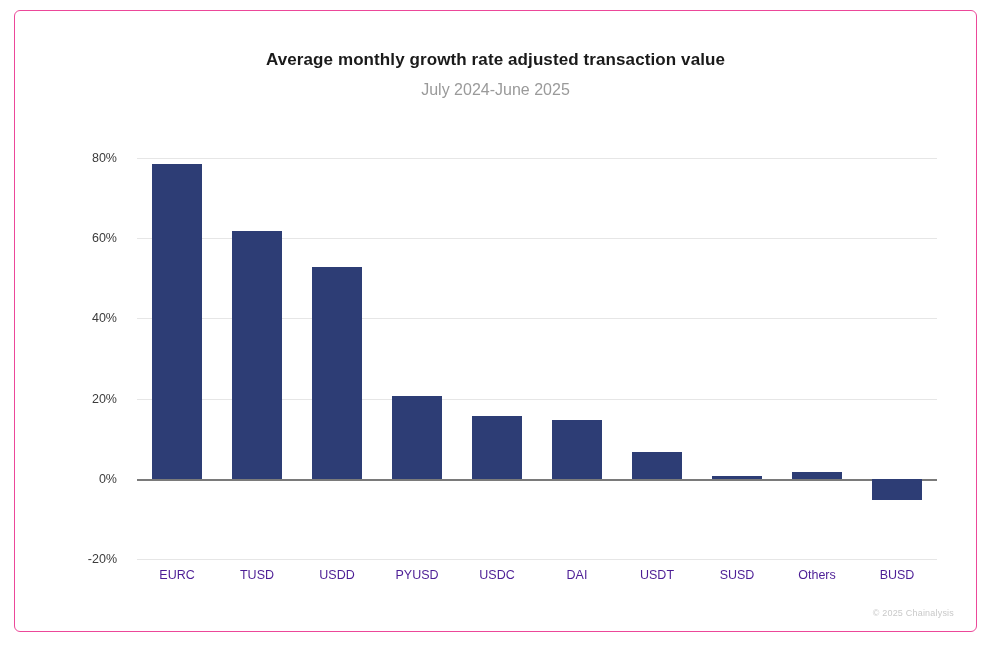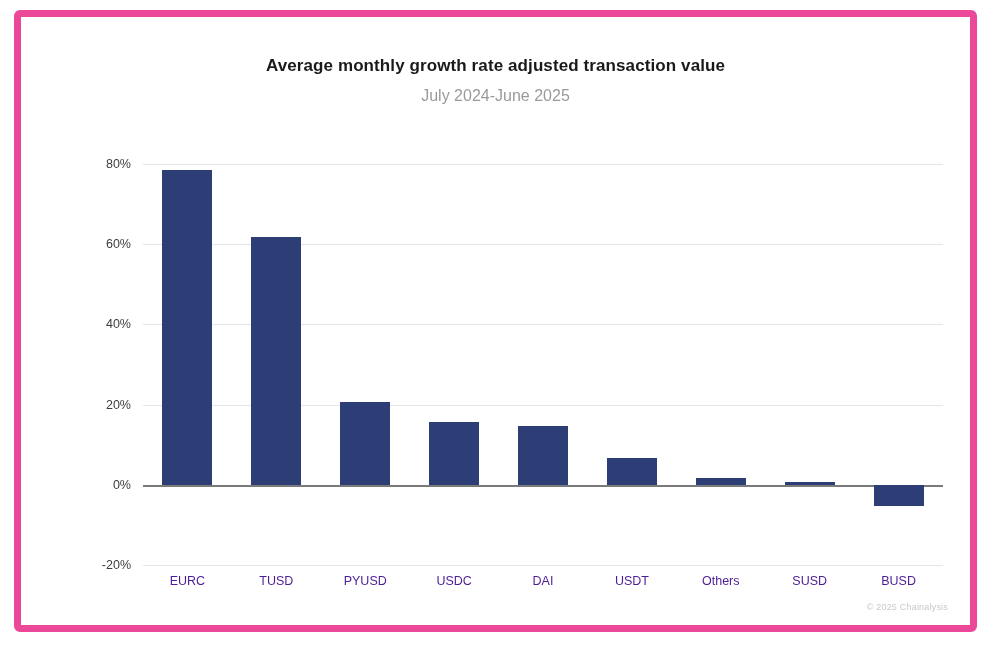--- a/index.html
+++ b/index.html
@@ -14,21 +14,21 @@
     overflow: hidden;
   }
 
   .card {
     position: absolute;
     left: 14px;
     top: 10px;
     width: 963px;
     height: 622px;
     background: #ffffff;
-    border: 7px solid #ec4899;
+    border: 1px solid #ec4899;
     border-radius: 6px;
     box-sizing: border-box;
   }
 
   .titles {
     position: absolute;
     left: 0;
     top: 38px;
     width: 100%;
     text-align: center;
@@ -65,21 +65,21 @@
     background: #e6e6e6;
   }
   .gridline.zero {
     height: 2px;
     background: #7a7a7a;
   }
 
   .ytick {
     position: absolute;
     right: 100%;
-    margin-right: 12px;
+    margin-right: 20px;
     transform: translateY(-50%);
     font-size: 12.5px;
     color: #3c3c3c;
     white-space: nowrap;
     text-align: right;
   }
 
   .bars {
     position: absolute;
     left: 0;
@@ -154,44 +154,48 @@
     <div class="bars" id="bars">
         <div class="band">
           <div class="bar" title="EURC 78.5%" style="background: rgb(45, 61, 117); height: 314.785px; top: 6.015px;"></div>
           <div class="xtick">EURC</div>
         </div>
         <div class="band">
           <div class="bar" title="TUSD 61.7%" style="background: rgb(45, 61, 117); height: 247.417px; top: 73.383px;"></div>
           <div class="xtick">TUSD</div>
         </div>
         <div class="band">
+          <div class="bar" title="USDD 52.9%" style="background: rgb(45, 61, 117); height: 212.129px; top: 108.671px;"></div>
+          <div class="xtick">USDD</div>
+        </div>
+        <div class="band">
           <div class="bar" title="PYUSD 20.6%" style="background: rgb(45, 61, 117); height: 82.606px; top: 238.194px;"></div>
           <div class="xtick">PYUSD</div>
         </div>
         <div class="band">
           <div class="bar" title="USDC 15.7%" style="background: rgb(45, 61, 117); height: 62.957px; top: 257.843px;"></div>
           <div class="xtick">USDC</div>
         </div>
         <div class="band">
           <div class="bar" title="DAI 14.6%" style="background: rgb(45, 61, 117); height: 58.546px; top: 262.254px;"></div>
           <div class="xtick">DAI</div>
         </div>
         <div class="band">
           <div class="bar" title="USDT 6.8%" style="background: rgb(45, 61, 117); height: 27.268px; top: 293.532px;"></div>
           <div class="xtick">USDT</div>
         </div>
         <div class="band">
+          <div class="bar" title="SUSD 0.7%" style="background: rgb(45, 61, 117); height: 2.807px; top: 317.993px;"></div>
+          <div class="xtick">SUSD</div>
+        </div>
+        <div class="band">
           <div class="bar" title="Others 1.6%" style="background: rgb(45, 61, 117); height: 6.416px; top: 314.384px;"></div>
           <div class="xtick">Others</div>
         </div>
         <div class="band">
-          <div class="bar" title="SUSD 0.7%" style="background: rgb(45, 61, 117); height: 2.807px; top: 317.993px;"></div>
-          <div class="xtick">SUSD</div>
-        </div>
-        <div class="band">
           <div class="bar" title="BUSD -5.4%" style="background: rgb(45, 61, 117); height: 21.654px; top: 320.8px;"></div>
           <div class="xtick">BUSD</div>
         </div>
       </div>
   </div>
 
   <div class="footer">© 2025 Chainalysis</div>
 
 </div>
 

